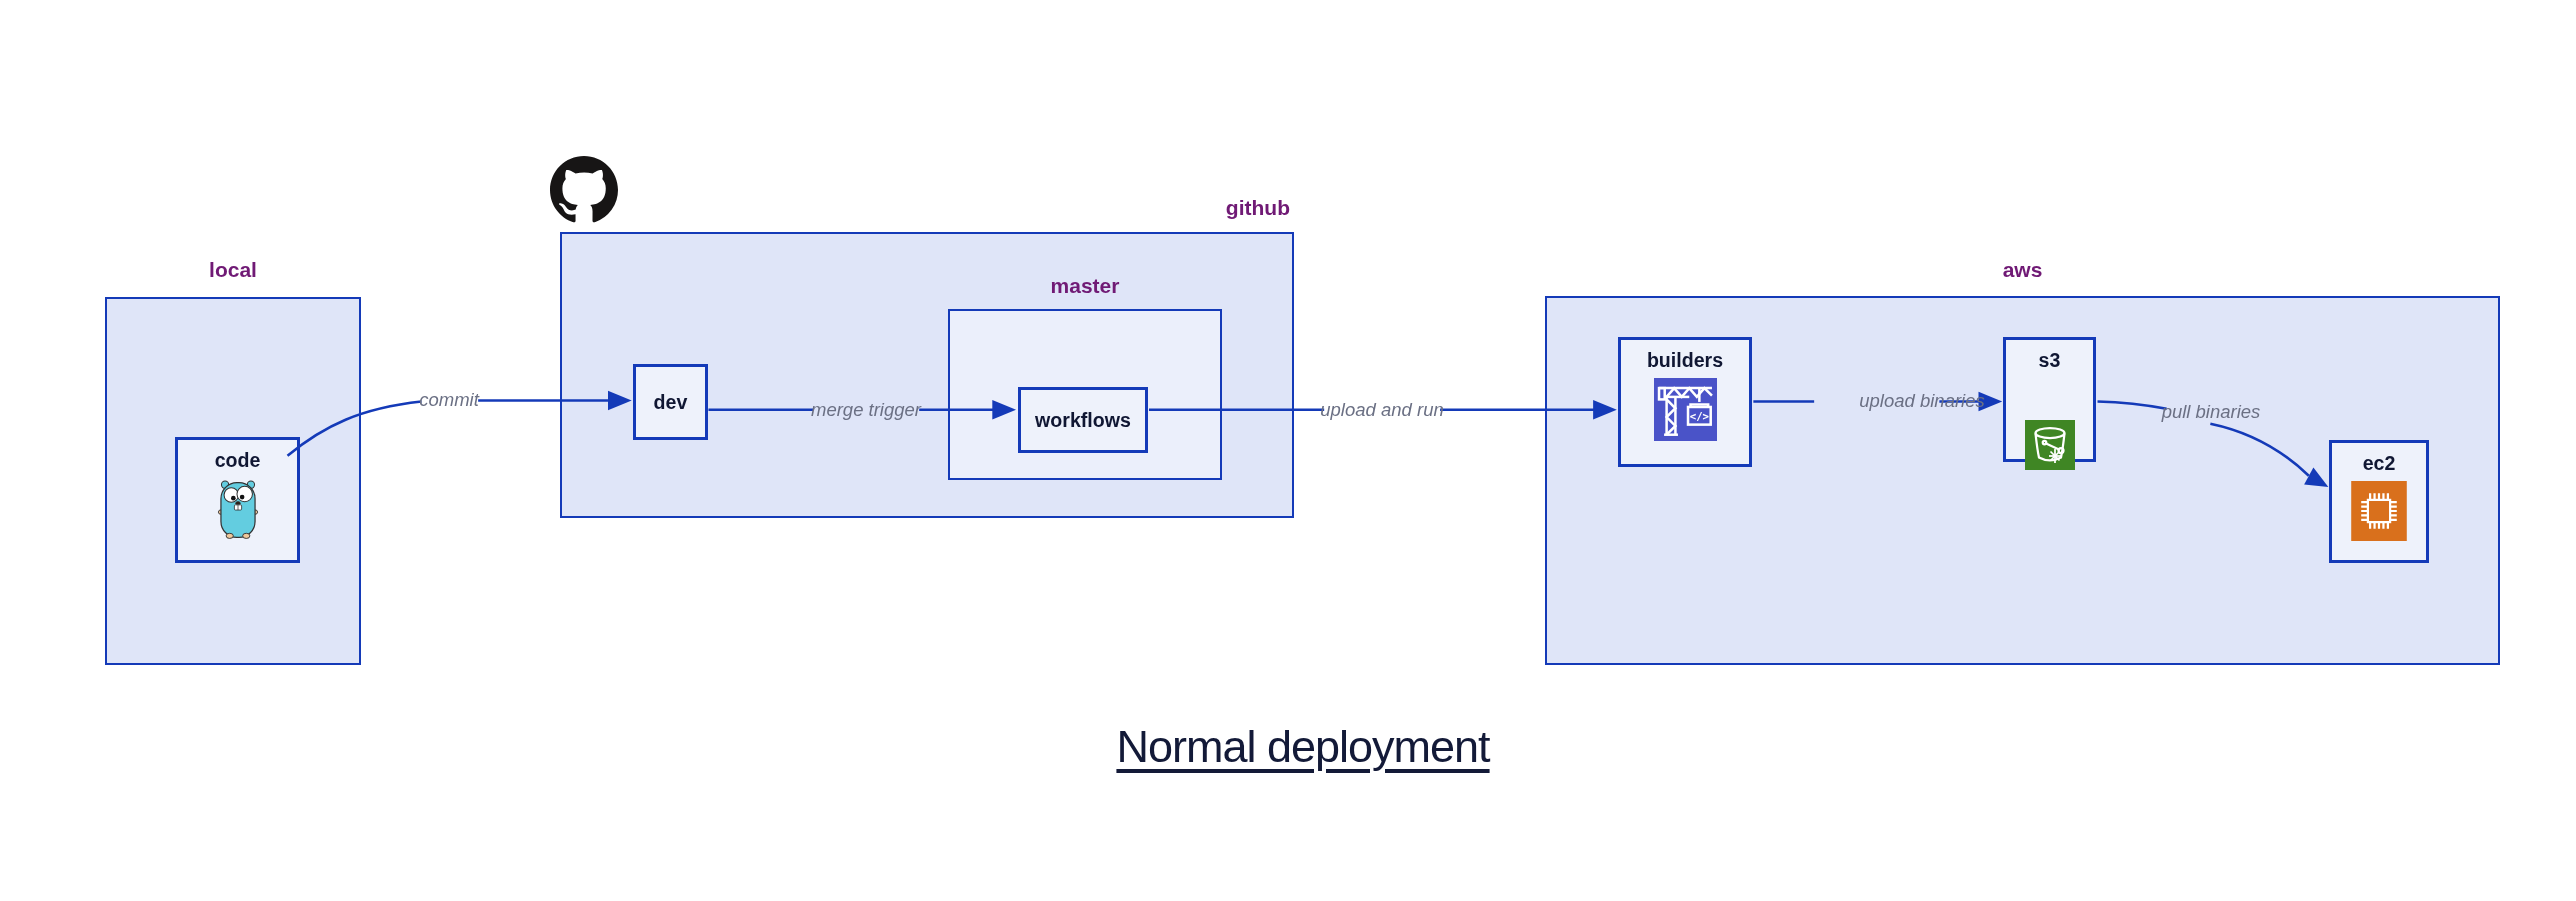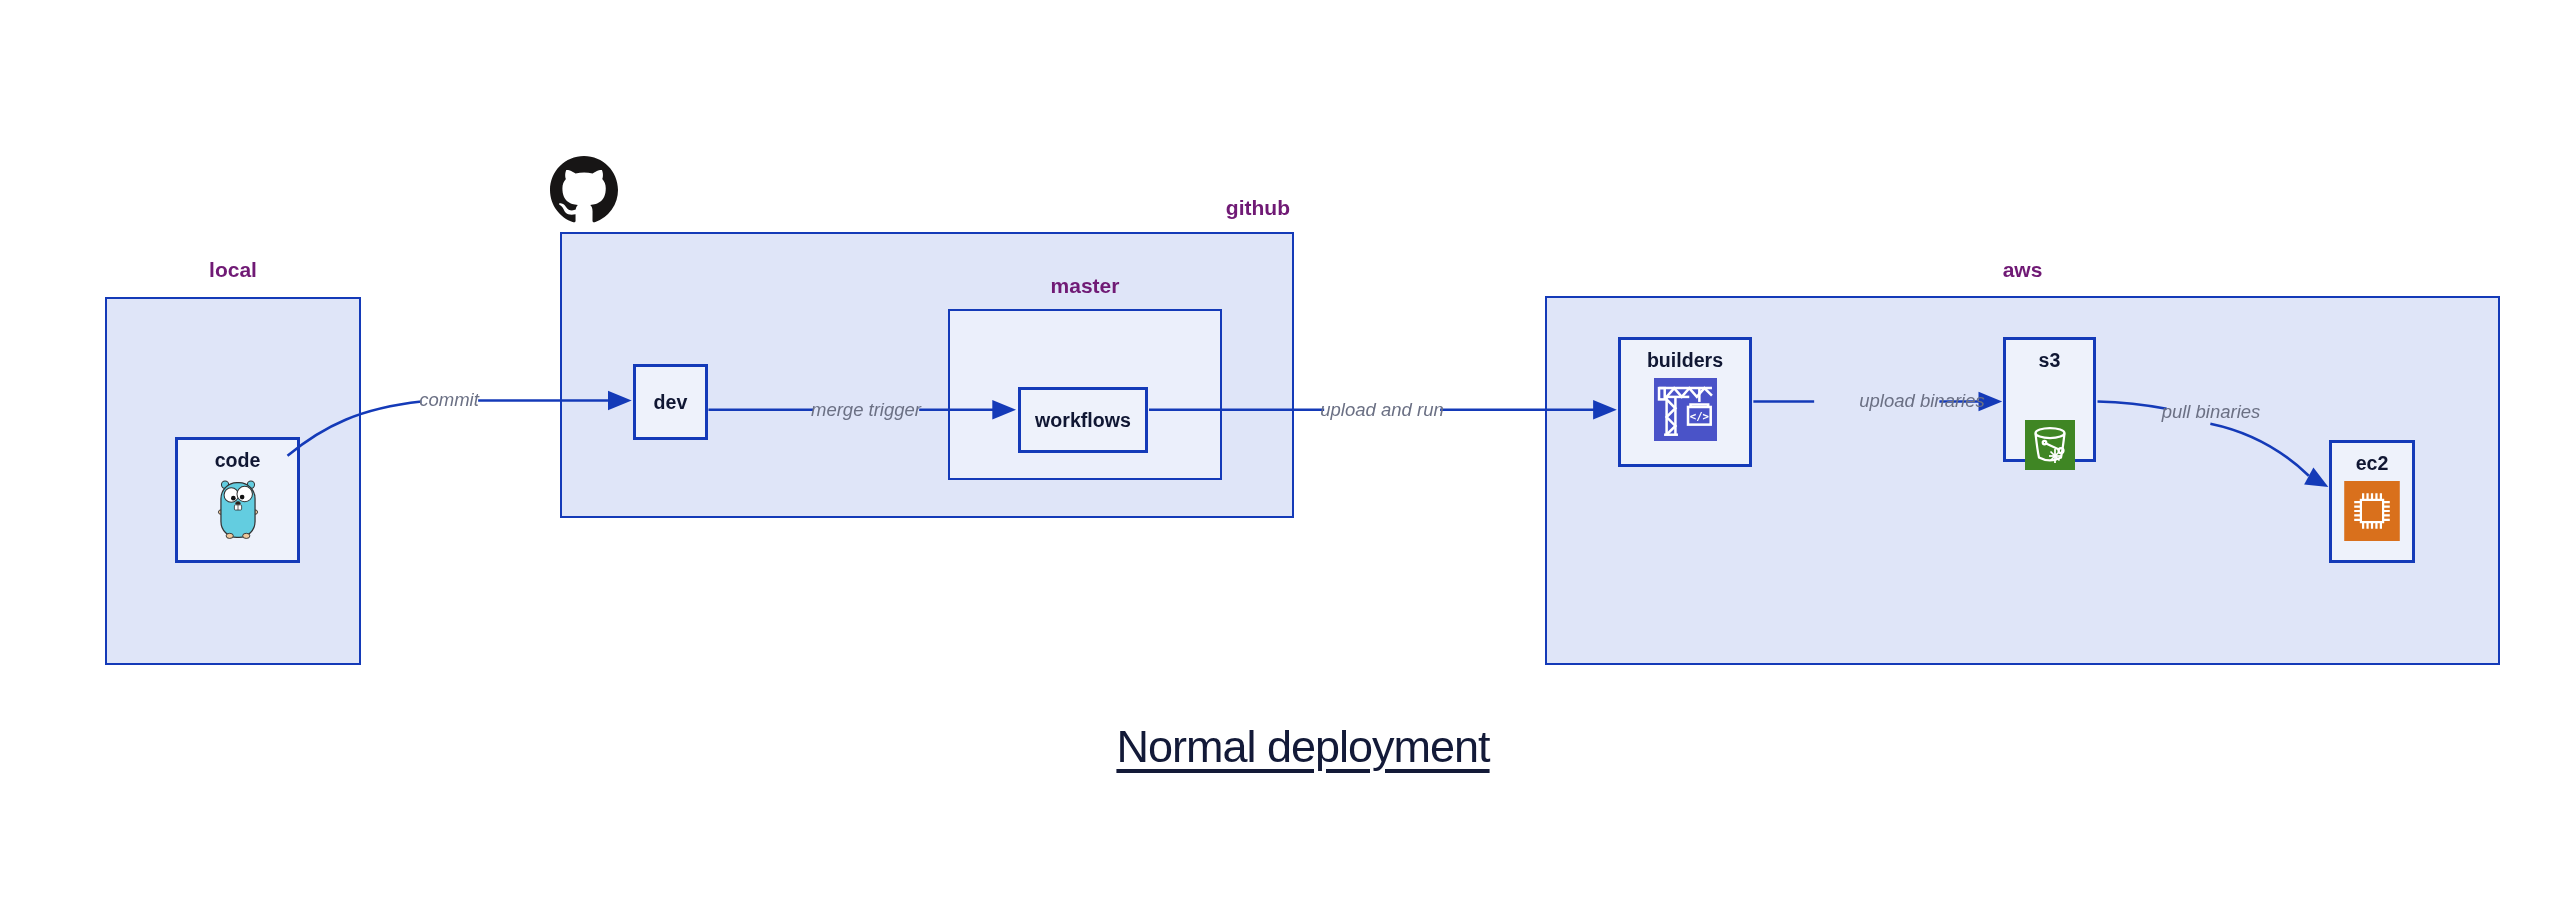--- a/index.html
+++ b/index.html
@@ -121,21 +121,21 @@
         <g stroke="#ffffff" stroke-width="3.5" fill="none">
           <path d="M60 58 V86"></path>
           <path d="M48 72 H72"></path>
           <path d="M51 63 L69 81"></path>
           <path d="M69 63 L51 81"></path>
         </g>
       </svg>
     </div>
   </div>
 
-  <div class="node with-icon" style="left:2329px;top:440px;width:86px;height:123px;">
+  <div class="node with-icon" style="left:2329px;top:440px;width:100px;height:123px;">
     <div class="nlabel">ec2</div>
     <div class="icon">
       <svg width="56" height="60" viewBox="0 0 100 108" aria-hidden="true">
         <rect x="0" y="0" width="100" height="108" fill="#d9701c"></rect>
         <g stroke="#ffffff" stroke-width="4" fill="none">
           <rect x="30" y="34" width="40" height="40"></rect>
           <path d="M34 22 V34 M42 22 V34 M50 22 V34 M58 22 V34 M66 22 V34"></path>
           <path d="M34 74 V86 M42 74 V86 M50 74 V86 M58 74 V86 M66 74 V86"></path>
           <path d="M18 38 H30 M18 46 H30 M18 54 H30 M18 62 H30 M18 70 H30"></path>
           <path d="M70 38 H82 M70 46 H82 M70 54 H82 M70 62 H82 M70 70 H82"></path>

